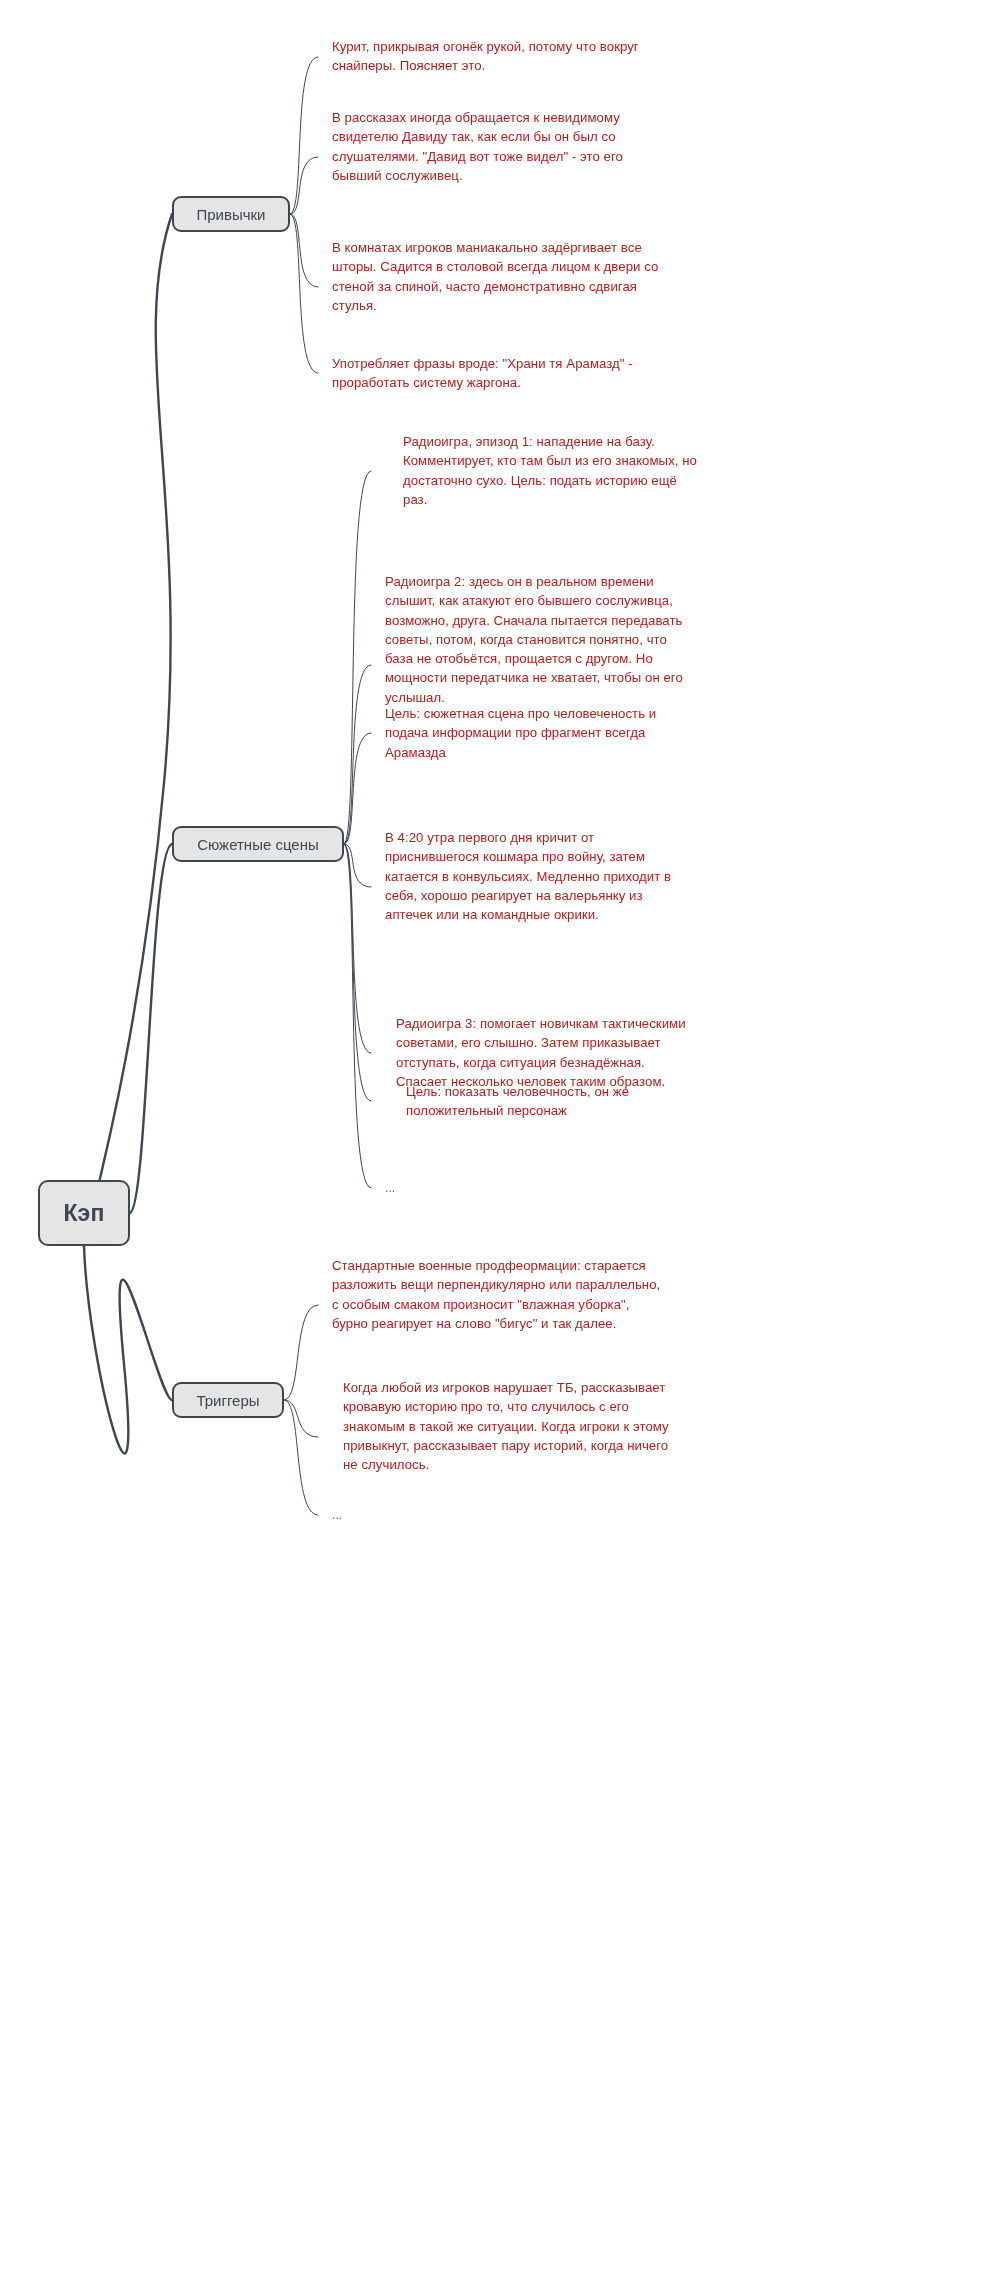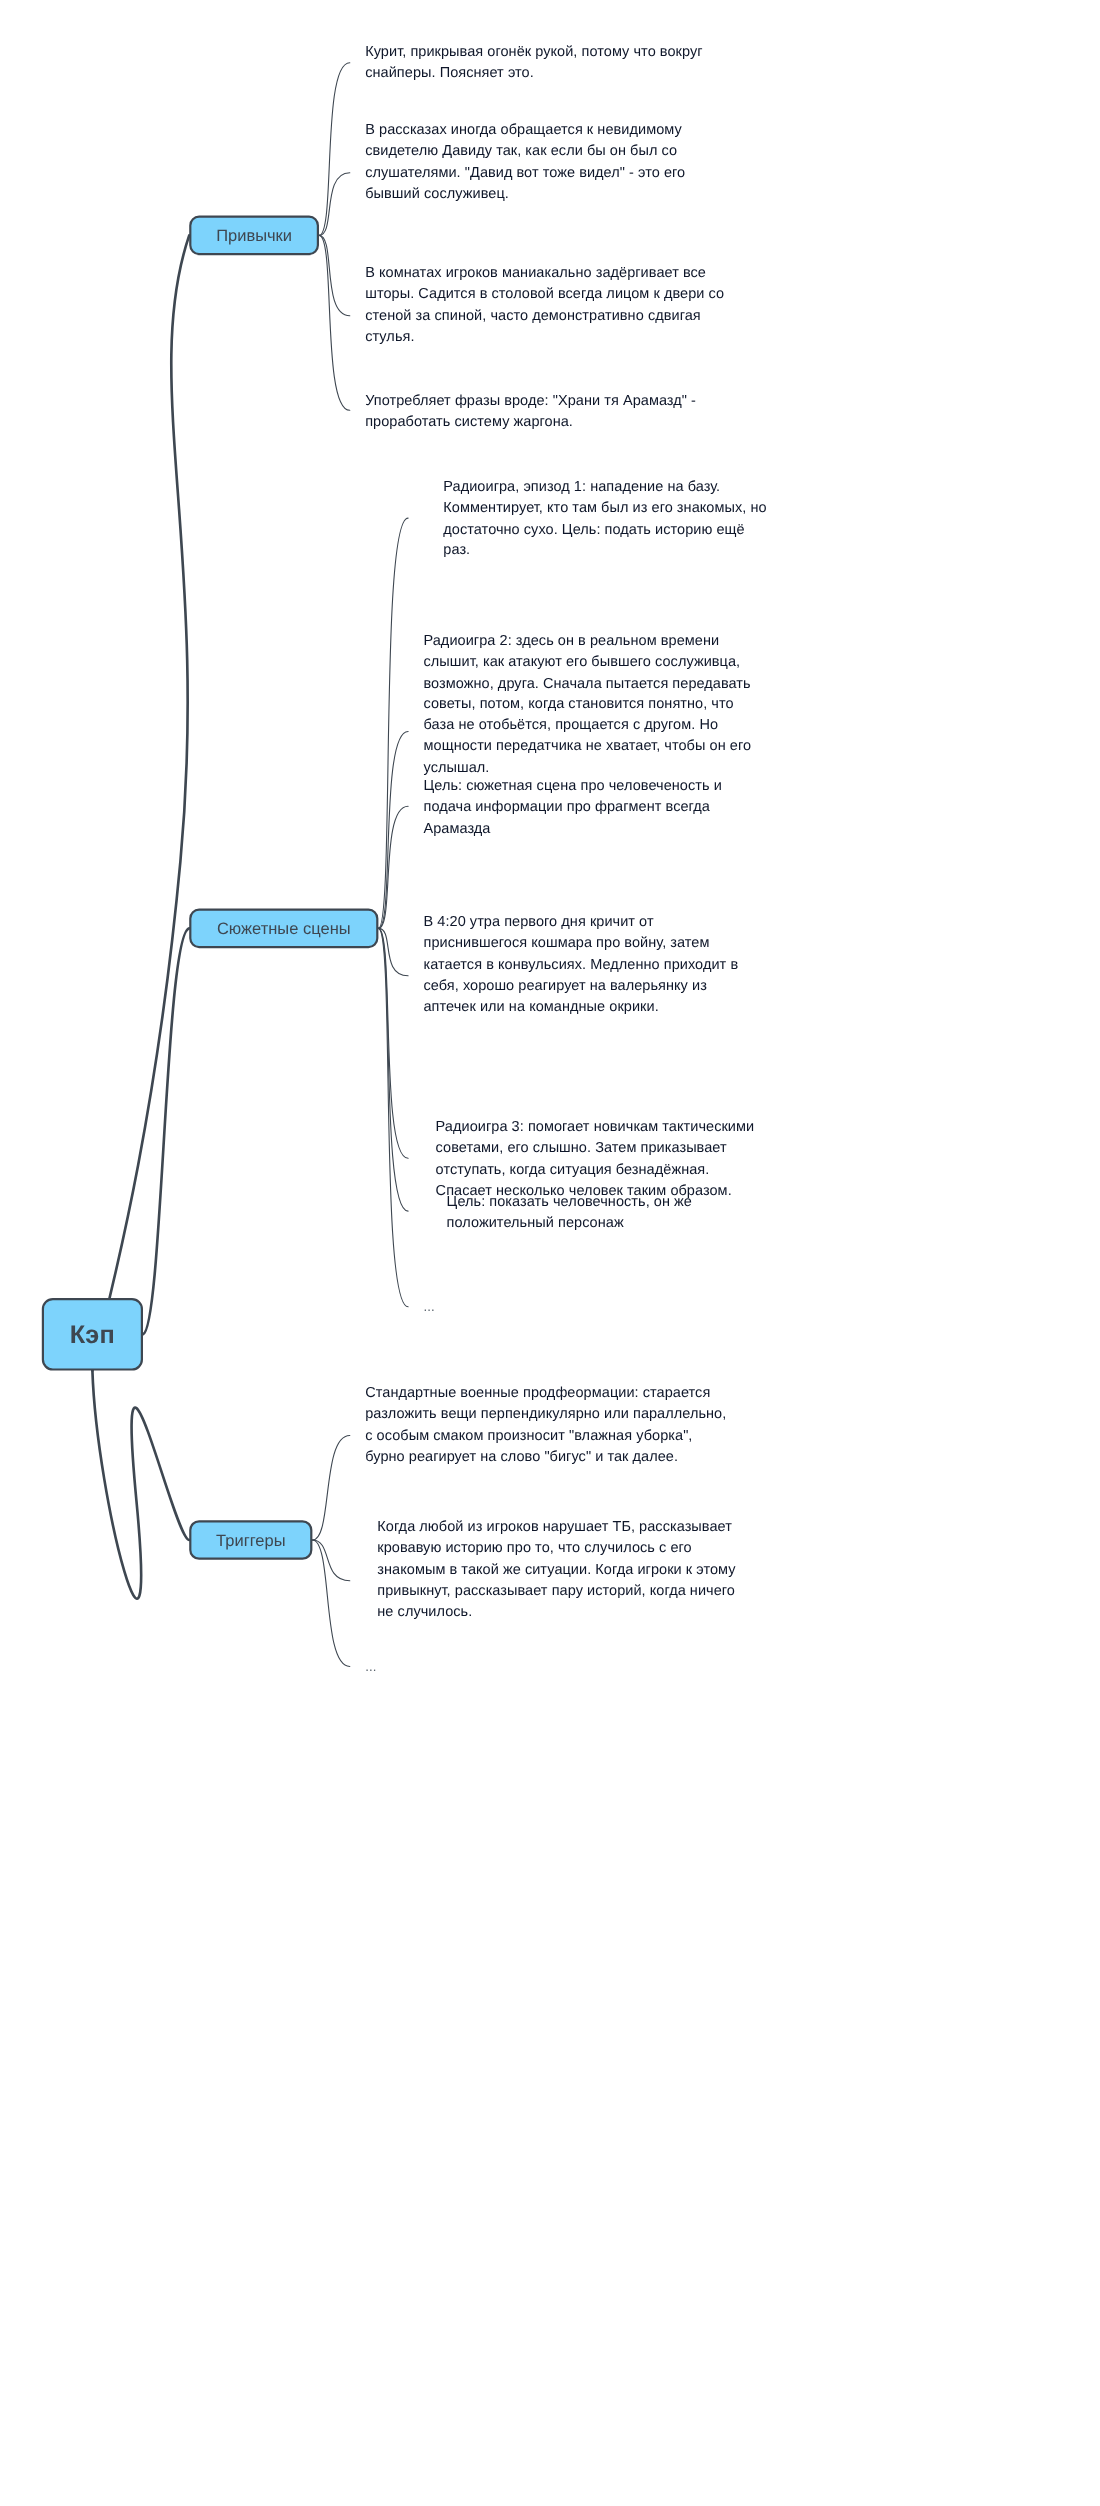--- a/index.html
+++ b/index.html
@@ -9,34 +9,34 @@
     font-family:"Liberation Sans","DejaVu Sans",sans-serif;
   }
   #canvas { position:relative; width:1000px; height:2278px; overflow:hidden; }
 
   #edges { position:absolute; left:0; top:0; width:1000px; height:2278px; }
 
   .node {
     position:absolute;
     border:2.5px solid #3E4751;
     border-radius:9px;
-    background:#7dd3fc;
+    background:#e5e5e5;
     color:#3E4751;
     display:flex; align-items:center; justify-content:center;
     white-space:nowrap;
   }
   .root {
     font-size:23px; font-weight:bold; letter-spacing:.2px;
     border-width:2.5px; border-radius:10px;
   }
   .branch { font-size:15px; font-weight:normal; }
 
   .leaf {
     position:absolute;
-    color:#0f172a;
+    color:#b91c1c;
     font-size:13.2px;
     line-height:19.3px;
     letter-spacing:.05px;
     white-space:pre-line;
   }
   .leaf.ellipsis { font-size:12px; line-height:14px; color:#5A636D; }
 </style>
 </head>
 <body>
 

